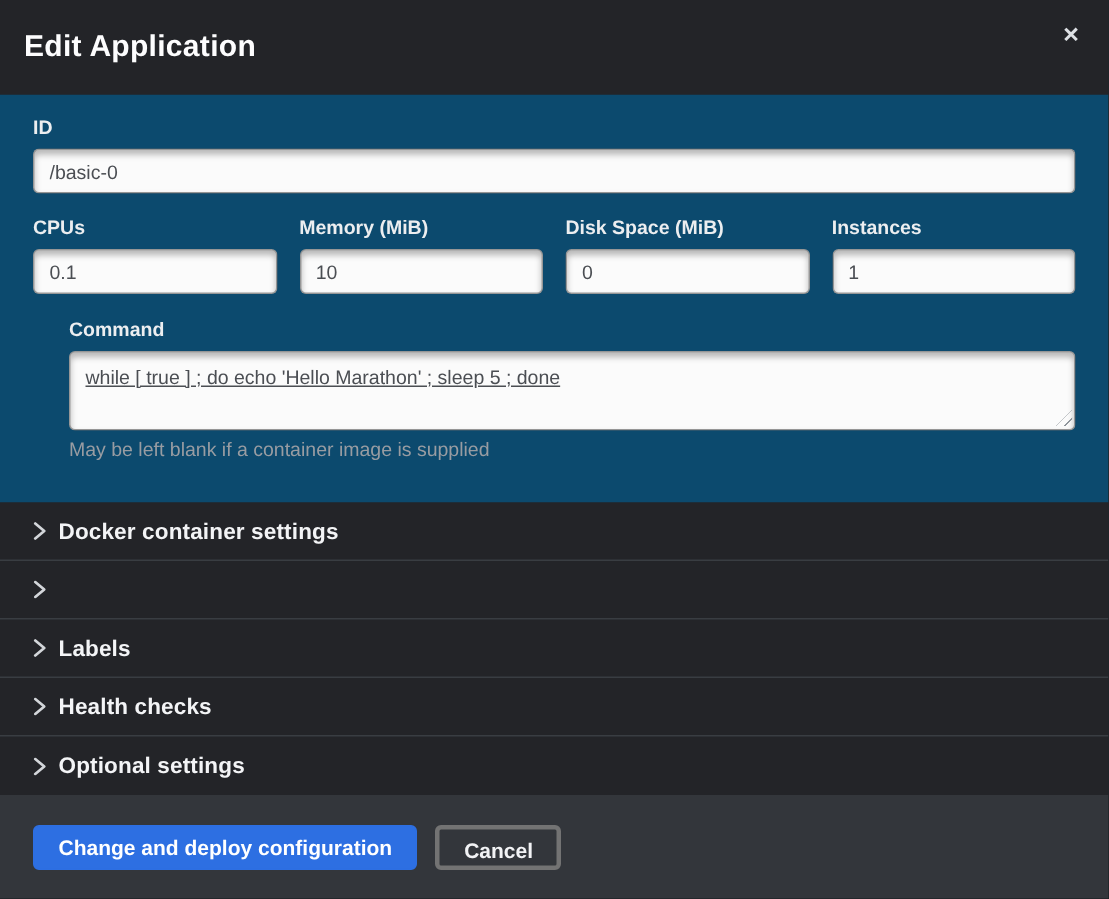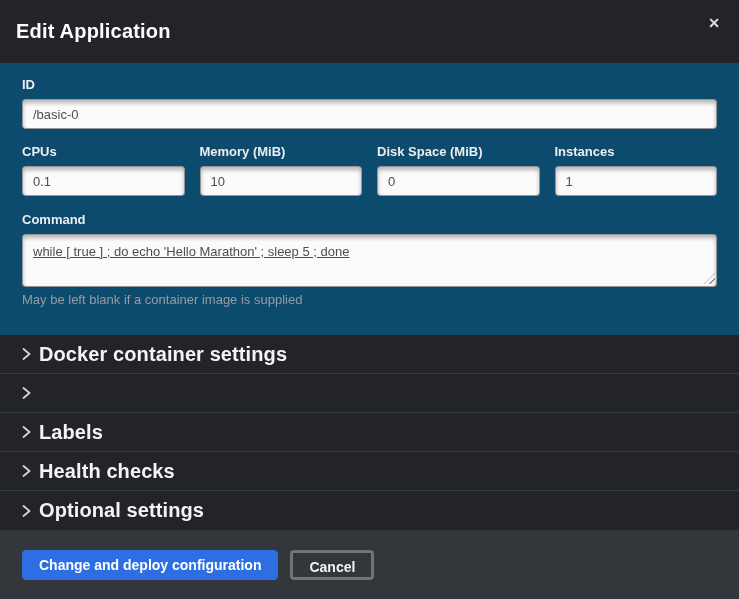--- a/index.html
+++ b/index.html
@@ -94,21 +94,21 @@
     padding: 0 22px;
     border-bottom: 1px solid #393d42;
     cursor: pointer;
   }
   .section-row:last-child { border-bottom: none; }
   .chevron {
     width: 9px; height: 12px; margin-right: 8px;
     flex: 0 0 auto; display: block;
   }
   .section-label {
-    font-size: 20px; font-weight: 600; color: #f3f4f6;
+    font-size: 15px; font-weight: 600; color: #f3f4f6;
     letter-spacing: .1px;
   }
   
   .modal-footer {
     flex: 1 1 auto;
     background: #33363b;
     display: flex; align-items: center;
     padding: 0 22px;
     gap: 12px;
   }
@@ -161,21 +161,21 @@
       <div class="form-group">
         <label class="form-label">Disk Space (MiB)</label>
         <input class="text-input" type="text" value="0" style="">
       </div>
       <div class="form-group">
         <label class="form-label">Instances</label>
         <input class="text-input" type="text" value="1" style="">
       </div>
     </div>
 
-    <div class="form-group" style="margin-bottom:0;">
+    <div class="form-group" style="margin-bottom:0;margin-left:24px;">
       <label class="form-label">Command</label>
       <div class="textarea-wrap">
         <textarea class="text-area" style="">while [ true ] ; do echo 'Hello Marathon' ; sleep 5 ; done</textarea>
         <span class="resize-handle"></span>
       </div>
       <div class="help-text">May be left blank if a container image is supplied</div>
     </div>
 
   </div>
 

